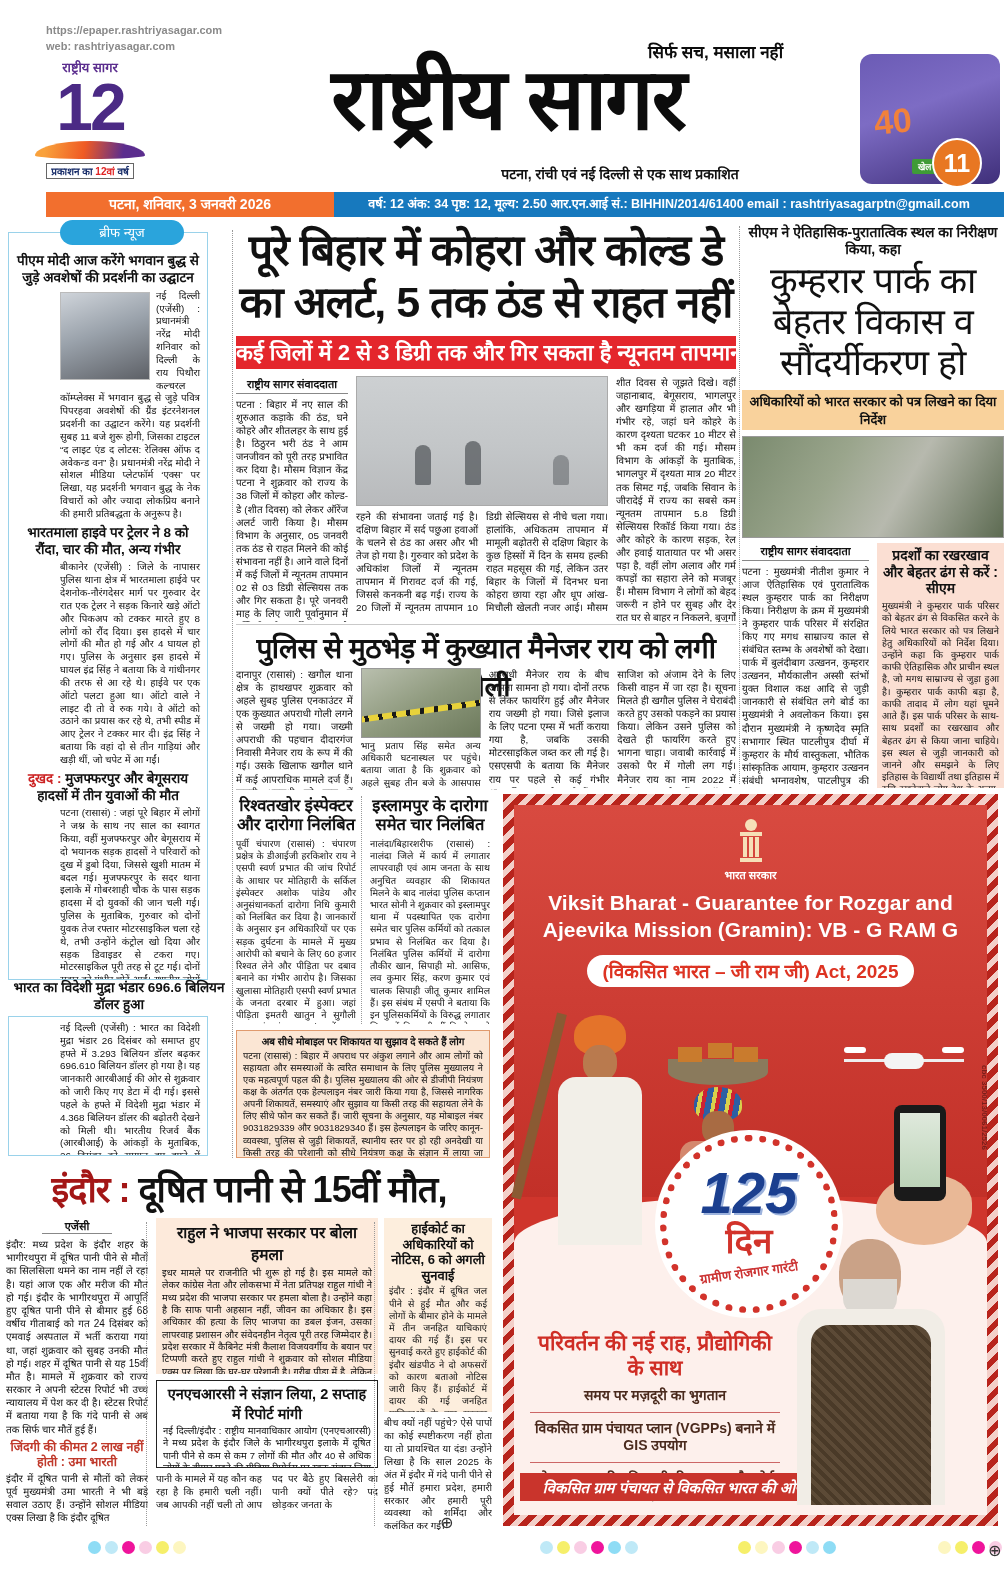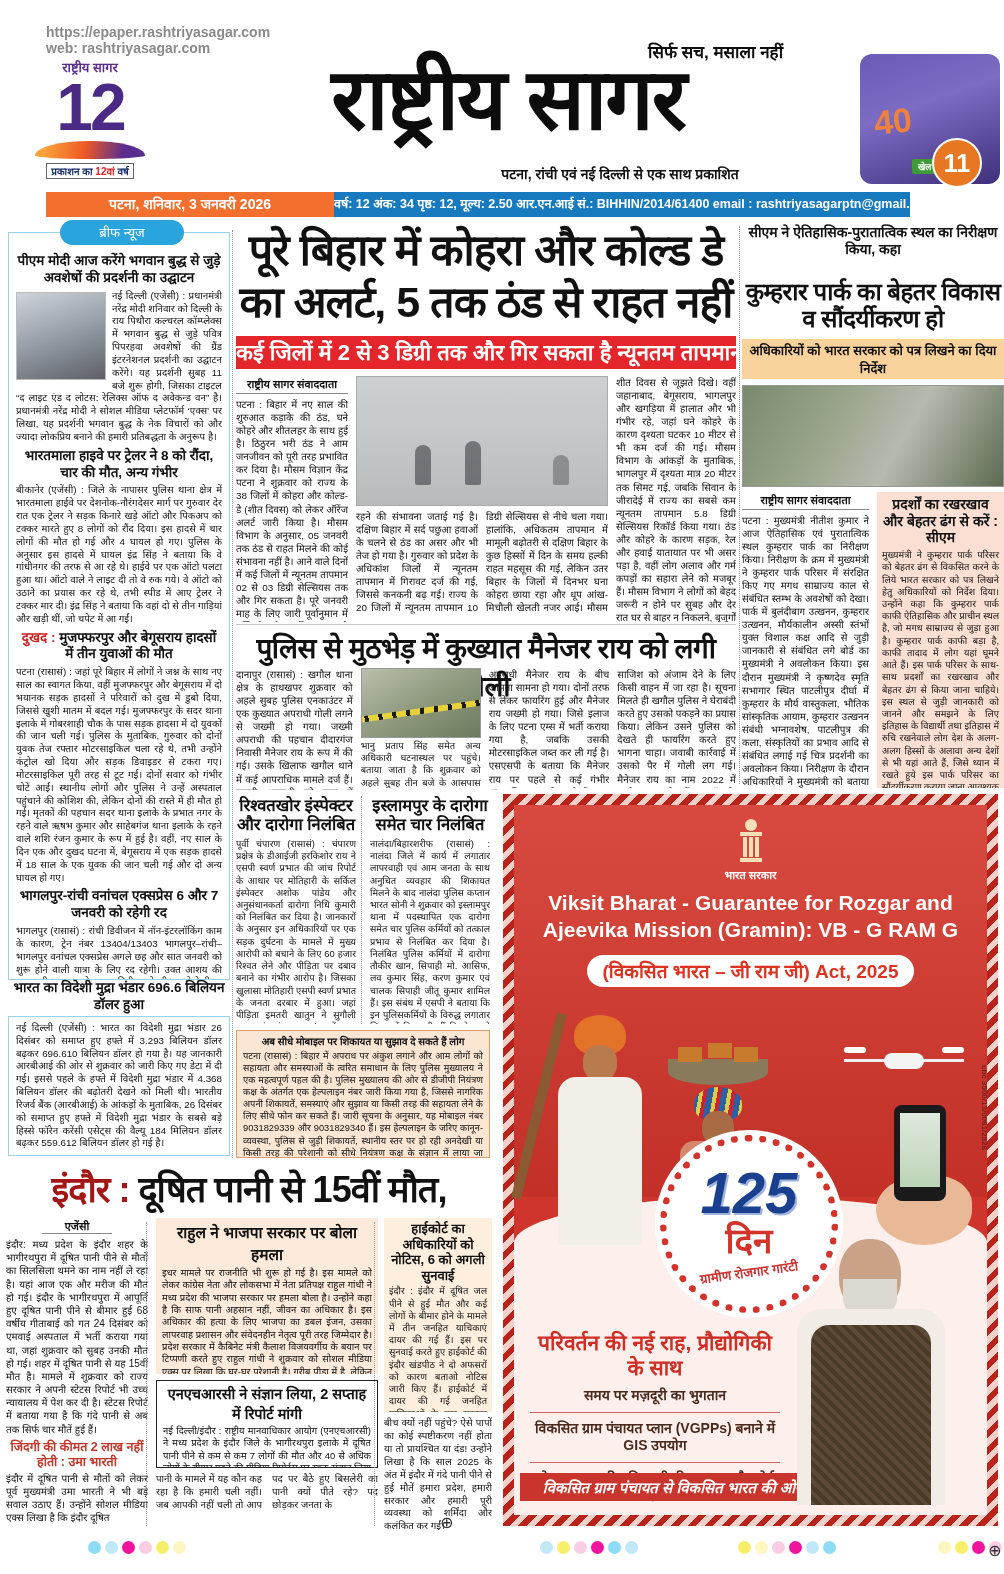--- a/index.html
+++ b/index.html
@@ -2,53 +2,53 @@
 <html><head>
 <meta charset="utf-8">
 <style>
   html,body{margin:0;padding:0;background:#fff;}
   #page{position:relative;width:1004px;height:1574px;background:#fff;overflow:hidden;
         font-family:"Liberation Sans","DejaVu Sans",sans-serif;color:#111;}
   .abs{position:absolute;}
   .jt{text-align:justify;}
   .hidden-flow{overflow:hidden;}
   
-  .url{left:46px;font-size:14px;color:#8a8a8a;font-weight:bold;}
+  .url{left:46px;font-size:11px;color:#8a8a8a;font-weight:bold;}
   .logo{left:20px;top:58px;width:140px;height:132px;text-align:center;}
   .logo-top{color:#5b2d8e;font-size:13px;font-weight:bold;}
   .logo-num{color:#4b2a85;font-size:66px;font-weight:800;line-height:.95;letter-spacing:-3px;}
   .logo-flame{margin:2px auto;width:110px;height:18px;border-radius:50% 50% 50% 50%/80% 80% 20% 20%;
      background:linear-gradient(100deg,#f9a13b 10%,#ef5a24 45%,#5b2d8e 80%);}
   .logo-sub{display:inline-block;border:1px solid #666;padding:0 4px;font-size:10px;font-weight:bold;color:#1a2f6b;}
   .logo-sub .hl{color:#e02424;}
   .masthead{left:168px;top:46px;width:680px;text-align:center;font-size:86px;line-height:1.25;
      font-weight:900;color:#0c0c0c;letter-spacing:-2px;white-space:nowrap;}
   .tagline{left:648px;top:40px;font-size:17px;font-weight:bold;color:#0c0c0c;}
   .publine{left:360px;top:164px;width:520px;text-align:center;font-size:14px;font-weight:bold;}
   .cricket{left:860px;top:54px;width:140px;height:130px;border-radius:12px;overflow:hidden;
      background:linear-gradient(160deg,#6b5bb5 0%,#7d6cc4 40%,#3f2f7a 100%);}
   .jersey{position:absolute;left:14px;top:48px;color:#f0813c;font-size:34px;font-weight:800;transform:rotate(-6deg);}
   .sport-badge{position:absolute;left:52px;bottom:10px;background:#3f9b37;color:#fff;font-size:9px;
      font-weight:bold;padding:1px 6px;border-radius:2px;}
   .page-circle{left:932px;top:138px;width:46px;height:46px;border-radius:50%;background:#e87722;
      border:2px solid #fff;color:#fff;font-size:25px;font-weight:bold;text-align:center;line-height:46px;}
   .datebar-orange{left:46px;top:192px;width:288px;height:25px;background:#f26f2e;color:#fff;
      font-size:14px;font-weight:bold;text-align:center;line-height:25px;}
-  .datebar-blue{left:334px;top:192px;width:576px;height:25px;background:#1779be;color:#fff;
+  .datebar-blue{left:334px;top:192px;width:670px;height:25px;background:#1779be;color:#fff;
      font-size:12.5px;font-weight:bold;text-align:center;line-height:25px;white-space:nowrap;}
   
   .brief-pill{left:60px;top:220px;width:124px;height:25px;background:#2aa4dc;border-radius:13px;
      color:#fff;font-size:13px;font-weight:normal;text-align:center;line-height:25px;z-index:3;}
-  .brief-box{left:8px;width:222px;border:1.5px solid #9ad2ea;background:#fff;padding:5px 7px;box-sizing:border-box;}
+  .brief-box{left:8px;width:200px;border:1.5px solid #9ad2ea;background:#fff;padding:5px 7px;box-sizing:border-box;}
   .b1{top:232px;height:748px;padding-top:16px;}
   .b2{top:1016px;height:140px;}
   .brief-title{font-size:13.5px;font-weight:800;text-align:center;line-height:1.25;margin:4px 0 3px;}
   .brief-title.red{color:#c22;}
   .brief-title.red .blk{color:#111;}
-  .brief-body{font-size:9.8px;line-height:1.31;}
+  .brief-body{font-size:9.8px;line-height:1.31;margin-left:44px;}
   .modi-photo{float:left;width:88px;height:86px;margin:2px 6px 2px 0;border:1px solid #bbb;
      background:linear-gradient(160deg,#cfd4da 0%,#9aa2ab 45%,#5d6066 100%);}
   .b2-title{left:8px;top:980px;width:222px;font-size:13.5px;font-weight:800;text-align:center;line-height:1.25;}
   
   .lead-headline{left:236px;top:224px;width:500px;font-size:43px;line-height:1.22;font-weight:900;
      letter-spacing:-1px;text-align:center;}
   .red-strip{left:236px;top:336px;width:500px;height:33px;background:#e4262c;color:#fff;font-size:22px;
      font-weight:bold;text-align:center;line-height:33px;white-space:nowrap;}
   .weather{left:236px;top:376px;width:500px;height:246px;display:flex;gap:8px;}
   .w-col1{width:112px;}
@@ -77,21 +77,21 @@
   .s-title{font-size:16.5px;font-weight:900;text-align:center;line-height:1.15;margin-bottom:4px;}
   .s-body{font-size:9.4px;line-height:1.3;}
   
   .helpline{left:236px;top:1030px;width:254px;height:128px;background:#fbe6d4;border:1px solid #e09a6d;
      box-sizing:border-box;padding:3px 6px;}
   .h-title{font-size:10px;font-weight:900;text-align:center;margin-bottom:2px;}
   .h-body{font-size:9.3px;line-height:1.3;}
   
   .cm{left:742px;top:224px;width:262px;}
   .cm-kicker{font-size:14px;font-weight:800;text-align:center;line-height:1.2;}
-  .cm-headline{font-size:24px;font-weight:700;text-align:center;line-height:1.15;margin-top:20px;letter-spacing:-.5px;}
+  .cm-headline{font-size:36px;font-weight:400;text-align:center;line-height:1.15;margin-top:2px;letter-spacing:-.5px;}
   .cm-sub{background:#f9d29c;font-size:13px;font-weight:bold;text-align:center;padding:2px 0;margin-top:6px;}
   .cm-photo{width:100%;height:102px;margin-top:6px;border:1px solid #999;box-sizing:border-box;
      background:linear-gradient(120deg,#7a8a6e 0%,#9aa58c 35%,#b7b9ae 60%,#5d6b52 100%);}
   .cm-cols{display:flex;gap:8px;margin-top:5px;height:330px;}
   .cm-left{width:127px;}
   .cm-right{width:127px;}
   .cm-box{background:#fbdfd3;padding:4px 5px;}
   .cm-box-title{font-size:14px;font-weight:900;text-align:center;line-height:1.2;margin-bottom:3px;}
   .cm-box-body{font-size:9.4px;line-height:1.3;}
   .cm-tail{font-size:9.9px;line-height:1.32;margin-top:5px;}

